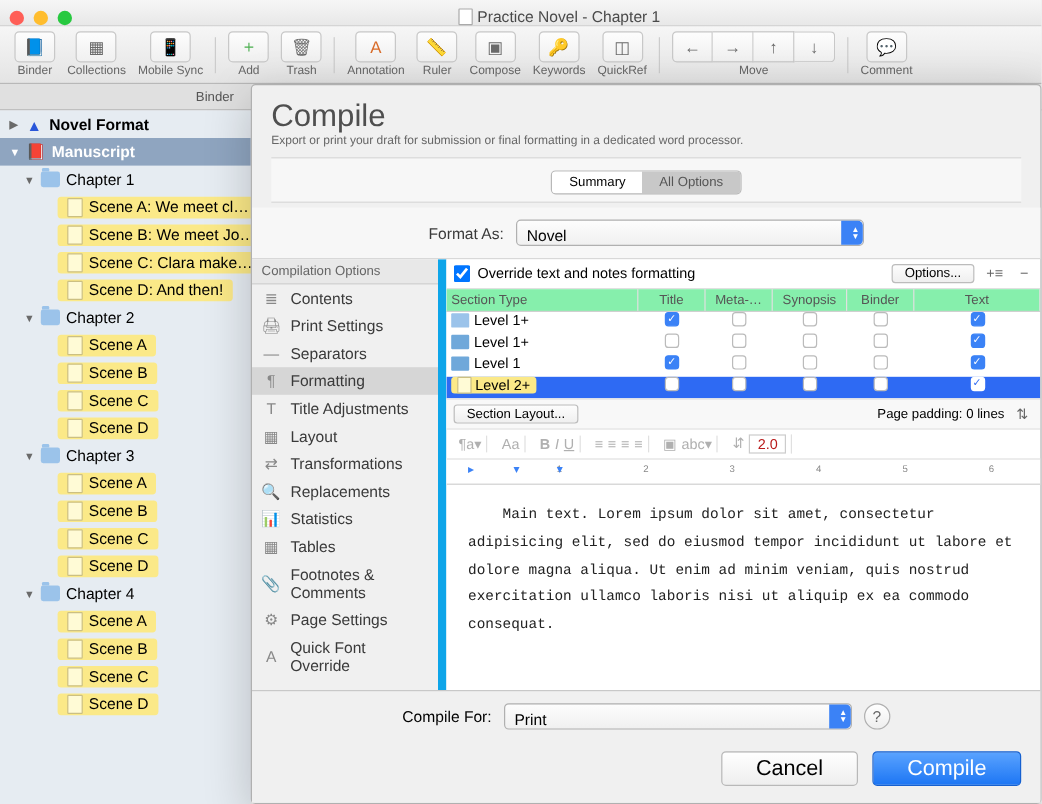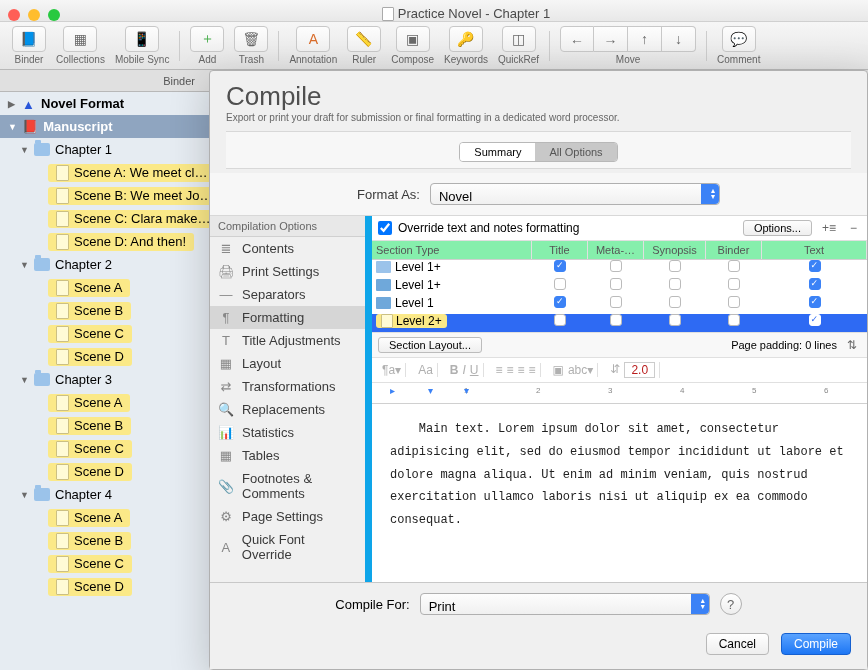--- a/index.html
+++ b/index.html
@@ -88,21 +88,21 @@
 .fmt-toolbar { display: flex; align-items: center; gap: 8px; padding: 4px 6px; border-top: 1px solid #e0e0e0; color: #b0b0b0; font-size: 12px; }
 .fmt-toolbar .grp { display: flex; gap: 4px; padding: 0 4px; border-right: 1px solid #e0e0e0; }
 .ruler { height: 22px; background: #fff; border-top: 1px solid #e0e0e0; border-bottom: 1px solid #d0d0d0; position: relative; font-size: 8px; color: #888; display: flex; align-items: flex-end; padding: 0 8px; }
 .ruler .num { position: absolute; bottom: 8px; }
 .ruler .tab { position: absolute; top: 2px; color: #3b82f6; font-size: 10px; }
 .preview { flex: 1; padding: 14px 18px; font-family: "Courier New", monospace; font-size: 12px; line-height: 1.9; color: #222; overflow: hidden; }
 
 .compile-for { display: flex; align-items: center; justify-content: center; gap: 10px; padding: 10px 0; border-top: 1px solid #c8c8c8; background: #f0f0f0; }
 .help-btn { width: 22px; height: 22px; border-radius: 11px; border: 1px solid #b0b0b0; background: linear-gradient(#fff,#eee); display: flex; align-items: center; justify-content: center; color: #666; font-size: 13px; }
 .action-row { display: flex; justify-content: flex-end; gap: 12px; padding: 8px 16px 14px; background: #f0f0f0; }
-.big-btn { padding: 3px 12px; border-radius: 4px; font-size: 12px; border: 1px solid #b8b8b8; background: linear-gradient(#fff,#eee); }
+.big-btn { padding: 3px 28px; border-radius: 4px; font-size: 18px; border: 1px solid #b8b8b8; background: linear-gradient(#fff,#eee); }
 .big-btn.primary { background: linear-gradient(#5aa3ff,#1d76f4); color: #fff; border-color: #1560d0; }
 </style>
 </head>
 <body>
 
 <div class="titlebar">
   <div class="traffic">
     <div class="dot red"></div>
     <div class="dot yellow"></div>
     <div class="dot green"></div>

